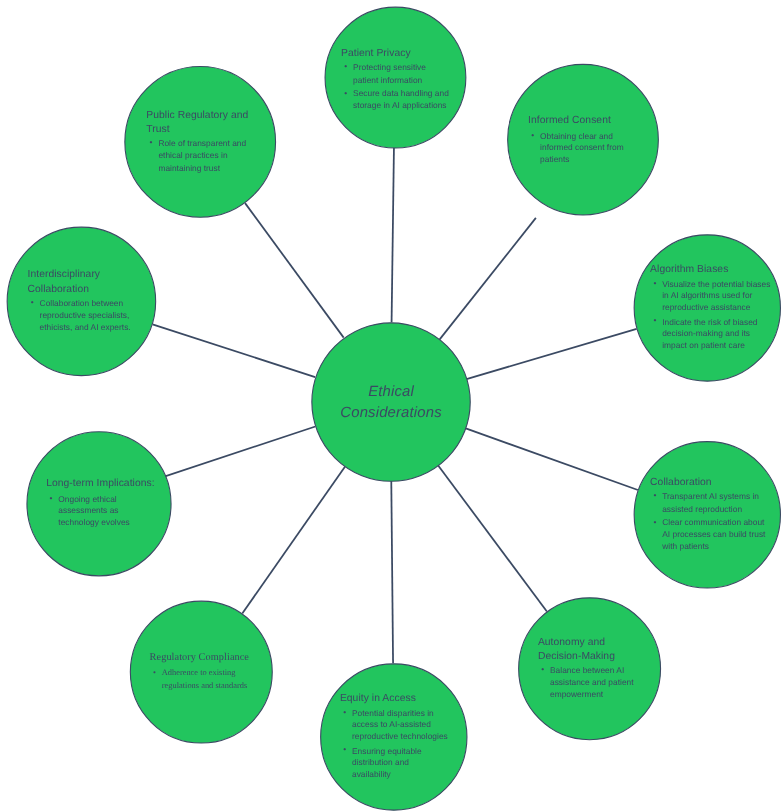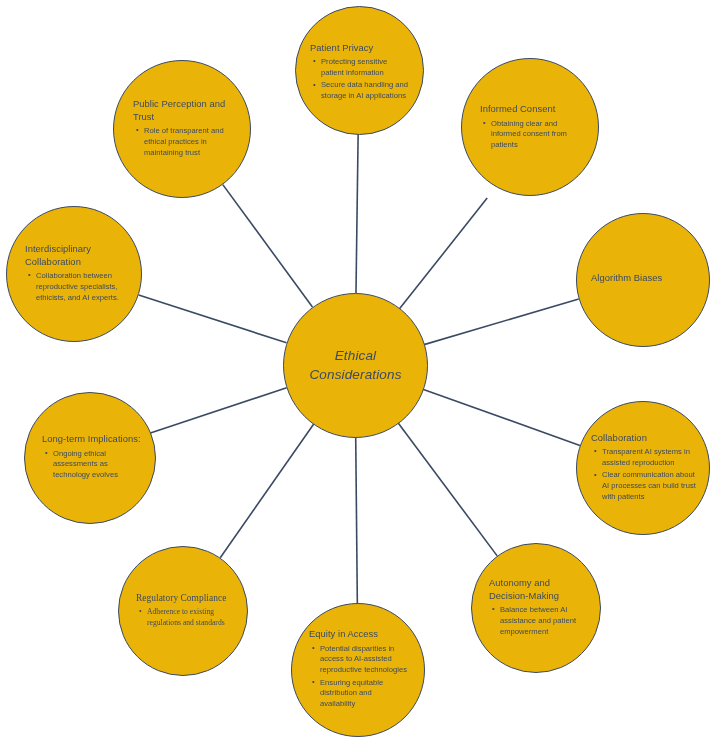--- a/index.html
+++ b/index.html
@@ -24,21 +24,21 @@
     left: 0;
     top: 0;
     width: 710px;
     height: 738px;
   }
   .node {
     position: absolute;
     box-sizing: border-box;
     border-radius: 50%;
     border: 1.6px solid #3b4a63;
-    background: #eab308;
+    background: #22c55e;
     display: flex;
     flex-direction: column;
     justify-content: center;
   }
   .node-hub {
     border-width: 1.8px;
     align-items: center;
     text-align: center;
     font-style: italic;
   }
@@ -143,20 +143,24 @@
       <div class="node-title">Informed Consent</div>
       <ul class="bullets">
           <li>Obtaining clear and informed consent from patients</li>
         </ul>
     </div>
   </div>
 
   <div class="node n-2">
     <div class="node-content">
       <div class="node-title">Algorithm Biases</div>
+      <ul class="bullets">
+          <li>Visualize the potential biases in AI algorithms used for reproductive assistance</li>
+          <li>Indicate the risk of biased decision-making and its impact on patient care</li>
+        </ul>
     </div>
   </div>
 
   <div class="node n-3">
     <div class="node-content">
       <div class="node-title">Collaboration</div>
       <ul class="bullets">
           <li>Transparent AI systems in assisted reproduction</li>
           <li>Clear communication about AI processes can build trust with patients</li>
         </ul>
@@ -204,20 +208,20 @@
     <div class="node-content">
       <div class="node-title">Interdisciplinary Collaboration</div>
       <ul class="bullets">
           <li>Collaboration between reproductive specialists, ethicists, and AI experts.</li>
         </ul>
     </div>
   </div>
 
   <div class="node n-9">
     <div class="node-content">
-      <div class="node-title">Public Perception and Trust</div>
+      <div class="node-title">Public Regulatory and Trust</div>
       <ul class="bullets">
           <li>Role of transparent and ethical practices in maintaining trust</li>
         </ul>
     </div>
   </div>
 
 </div>
 
 </body></html>

